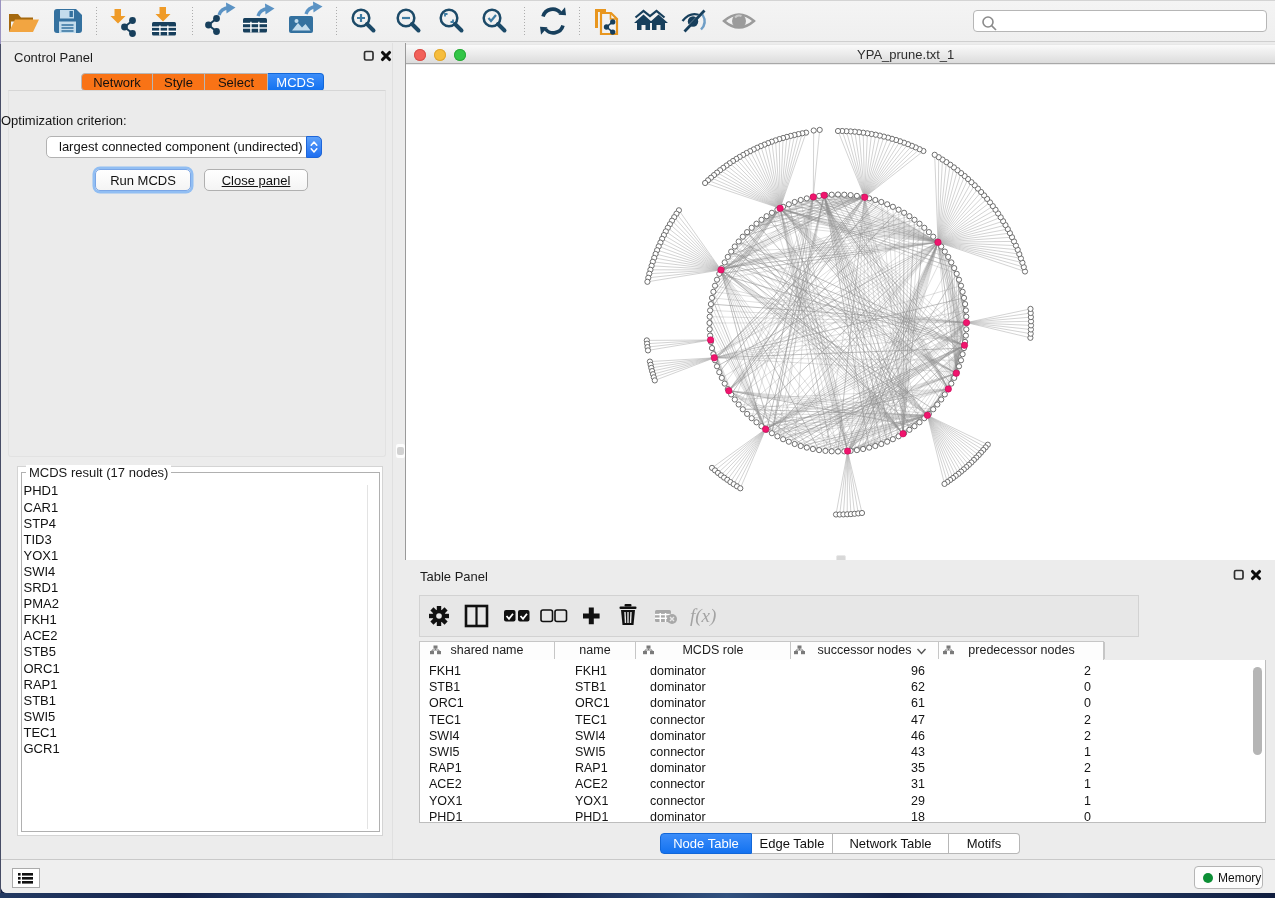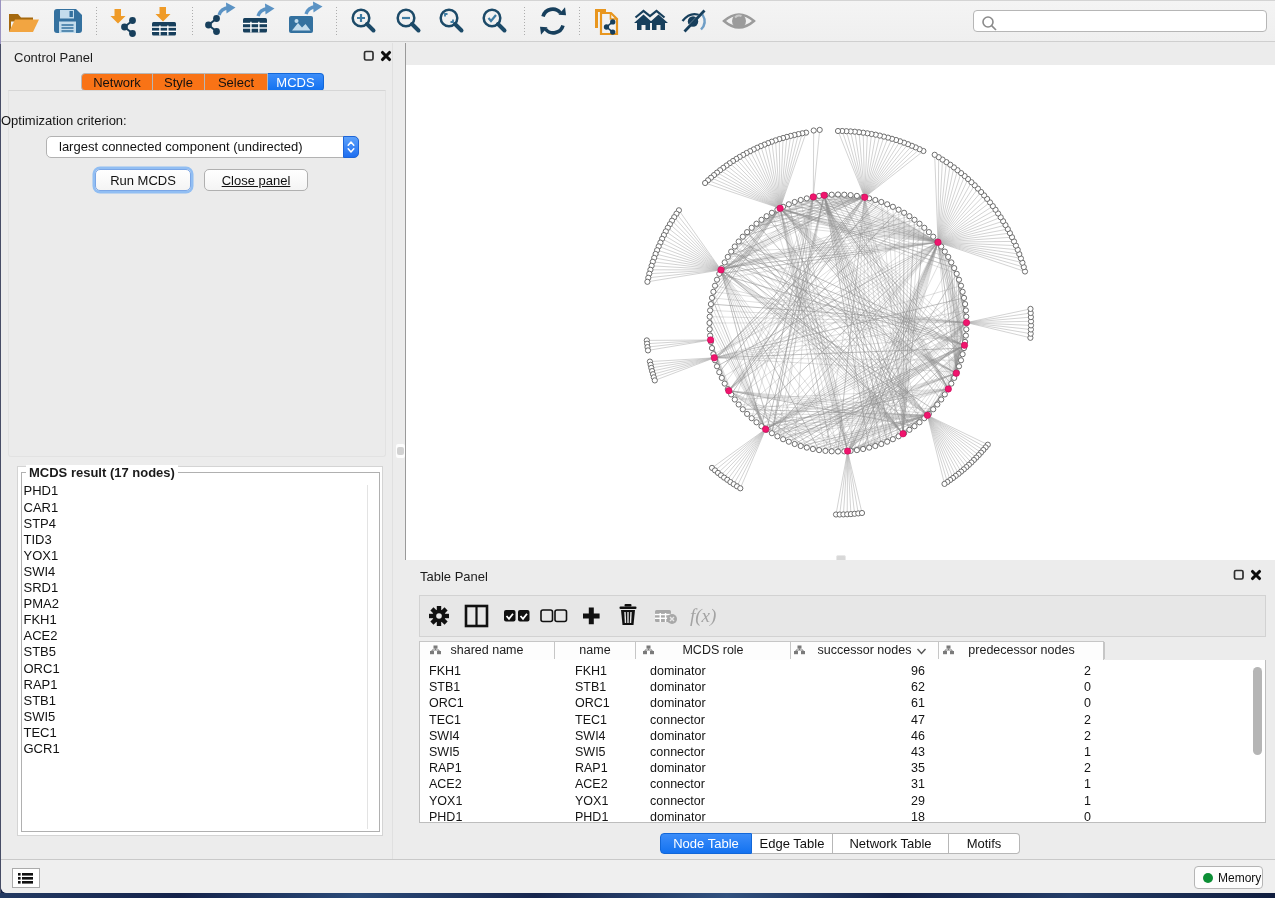--- a/index.html
+++ b/index.html
@@ -27,53 +27,53 @@
 .tab { height:18px; font-size:13px; color:#111; background:#f97316;
   border:1px solid #b7b7b7; border-left:none; display:flex; align-items:center;
   justify-content:center; }
 .tab.first { border-left:1px solid #b7b7b7; border-radius:4px 0 0 4px; }
 .tab.last { border-radius:0 4px 4px 0; }
 .tab.sel { background:linear-gradient(#3c8df9,#1372f0); color:#fff; border-color:#1267d8; }
 #cpcontent { position:absolute; left:7px; top:47px; width:378px; height:367px;
   background:#ebebeb; border:1px solid #e2e2e2; border-top:1px solid #d6d6d6; border-radius:0 0 3px 3px;}
 #optlabel { position:absolute; left:0; top:70px; width:391px; 
   font-size:13px; color:#141414; }
-#dropdown { position:absolute; left:45px; top:93px; width:313px; height:22px;
+#dropdown { position:absolute; left:45px; top:93px; width:276px; height:22px;
   background:#fff; border:1px solid #b2b2b2; border-radius:5px;
   font-size:13px; color:#111; line-height:20px; padding-left:12px; }
 #ddbtn { position:absolute; right:-1px; top:-1px; width:16px; height:22px;
   background:linear-gradient(#5da1fa,#1e6ef0); border-radius:0 5px 5px 0;
   border:1px solid #1d65d9; }
 .btn { position:absolute; height:22px; background:linear-gradient(#ffffff,#f4f4f4);
   border:1px solid #b0b0b0; border-radius:5px; font-size:13px; color:#111;
   display:flex; align-items:center; justify-content:center; }
 #runbtn { left:94px; top:126px; width:96px;
   box-shadow:0 0 0 2.5px rgba(115,175,246,.75); border-color:#7aa6e6; }
 #closebtn { left:203px; top:126px; width:104px;text-decoration:underline; }
 #mcdsbox { position:absolute; left:16px; top:423px; width:366px; height:370px;
   background:#fff; border:1px solid #d4d4d4; }
 #mcdsetch { position:absolute; left:3px; top:5px; width:359px; height:360px;
   border:1px solid #b0b0b0; }
 #mcdslegend { position:absolute; left:4px; top:-8px; background:#fff; padding:0 3px;
-  font-size:13px; color:#1a1a1a; white-space:nowrap;font-weight:bold; }
+  font-size:13px; color:#1a1a1a; white-space:nowrap; }
 #mcdslist { position:absolute; left:0; top:0; width:364px; height:368px;
   font-size:13px; color:#111; }
 #mcdslist .li { position:absolute; left:5.5px; height:16.1px; line-height:16.1px; }
 #mcdssb { position:absolute; left:349px; top:18px; width:1px; height:344px; background:#e3e3e3; }
 
 #netpanel { position:absolute; left:404px; top:43px; width:869px; height:517px;
   border-left:1px solid #9a9a9a; }
 #nettitle { position:absolute; left:0; top:1px; width:869px; height:20px;
   background:linear-gradient(#fafafa,#dcdcdc); border-bottom:1px solid #a8a8a8;
   border-top:1px solid #e8e8e8; }
 .tl { position:absolute; top:4px; width:12px; height:12px; border-radius:50%; }
 #netcanvas { position:absolute; left:0; top:22px; width:869px; height:495px; background:#fff; }
 
 #tpanel { position:absolute; left:392px; top:560px; width:882px; height:297px; background:#ececec; }
-#ttoolbar { position:absolute; left:26px; top:35px; width:847px; height:42px;
+#ttoolbar { position:absolute; left:26px; top:35px; width:720px; height:42px;
   background:#e7e7e7; border:1px solid #d2d2d2; border-radius:0; }
 #thead { position:absolute; left:26px; top:81px; width:685px; height:20px;
   background:#fdfdfd; border:1px solid #c6c6c6; }
 .hcol { position:absolute; top:0; height:17px; border-right:1px solid #c6c6c6;
   font-size:12.5px; color:#1b1b1b; text-align:center; line-height:17px; }
 #tbody { position:absolute; left:26px; top:100px; width:847px; height:163px;
   background:#fff; border:1px solid #bdbdbd; border-top:none; }
 .trow { position:absolute; left:0; width:100%; height:16.2px; font-size:12.5px;
   color:#141414; line-height:16.2px; }
 .c1 { position:absolute; left:9px; } .c2 { position:absolute; left:155px; }
@@ -249,20 +249,26 @@
         <div id="mcdslegend">MCDS result (17 nodes)</div>
       </div>
     </div>
   </div>
 
   <div class="abs" style="left:395px;top:444px;width:9px;height:14px;background:#fdfdfd;border-radius:2px">
     <div class="abs" style="left:1px;top:3px;width:7px;height:8px;background:#d2d2d2;border-radius:2px"></div>
   </div>
 
   <div id="netpanel">
+    <div id="nettitle">
+      <div class="tl" style="left:8px;background:#f26059;box-shadow:inset 0 0 0 1px #d8504a"></div>
+      <div class="tl" style="left:28px;background:#f6bd3c;box-shadow:inset 0 0 0 1px #dfa52f"></div>
+      <div class="tl" style="left:48px;background:#32c546;box-shadow:inset 0 0 0 1px #2aa93a"></div>
+      <div class="abs" style="left:451px;top:2px;font-size:13px;color:#2e2e2e">YPA_prune.txt_1</div>
+    </div>
     <div id="netcanvas">
       <svg width="869" height="495" viewBox="405 65 869 495">
         <g stroke="#909090" stroke-width="0.7">
 <line x1="779.1" y1="208.3" x2="955.7" y2="273.8" stroke-opacity="0.42"></line>
 <line x1="779.1" y1="208.3" x2="953.2" y2="268.1" stroke-opacity="0.8"></line>
 <line x1="779.1" y1="208.3" x2="950.3" y2="262.4" stroke-opacity="0.8"></line>
 <line x1="779.1" y1="208.3" x2="947.2" y2="256.9" stroke-opacity="0.42"></line>
 <line x1="779.1" y1="208.3" x2="943.8" y2="251.6" stroke-opacity="0.42"></line>
 <line x1="779.1" y1="208.3" x2="714.0" y2="285.7" stroke-opacity="0.42"></line>
 <line x1="779.1" y1="208.3" x2="712.4" y2="291.8" stroke-opacity="0.42"></line>

